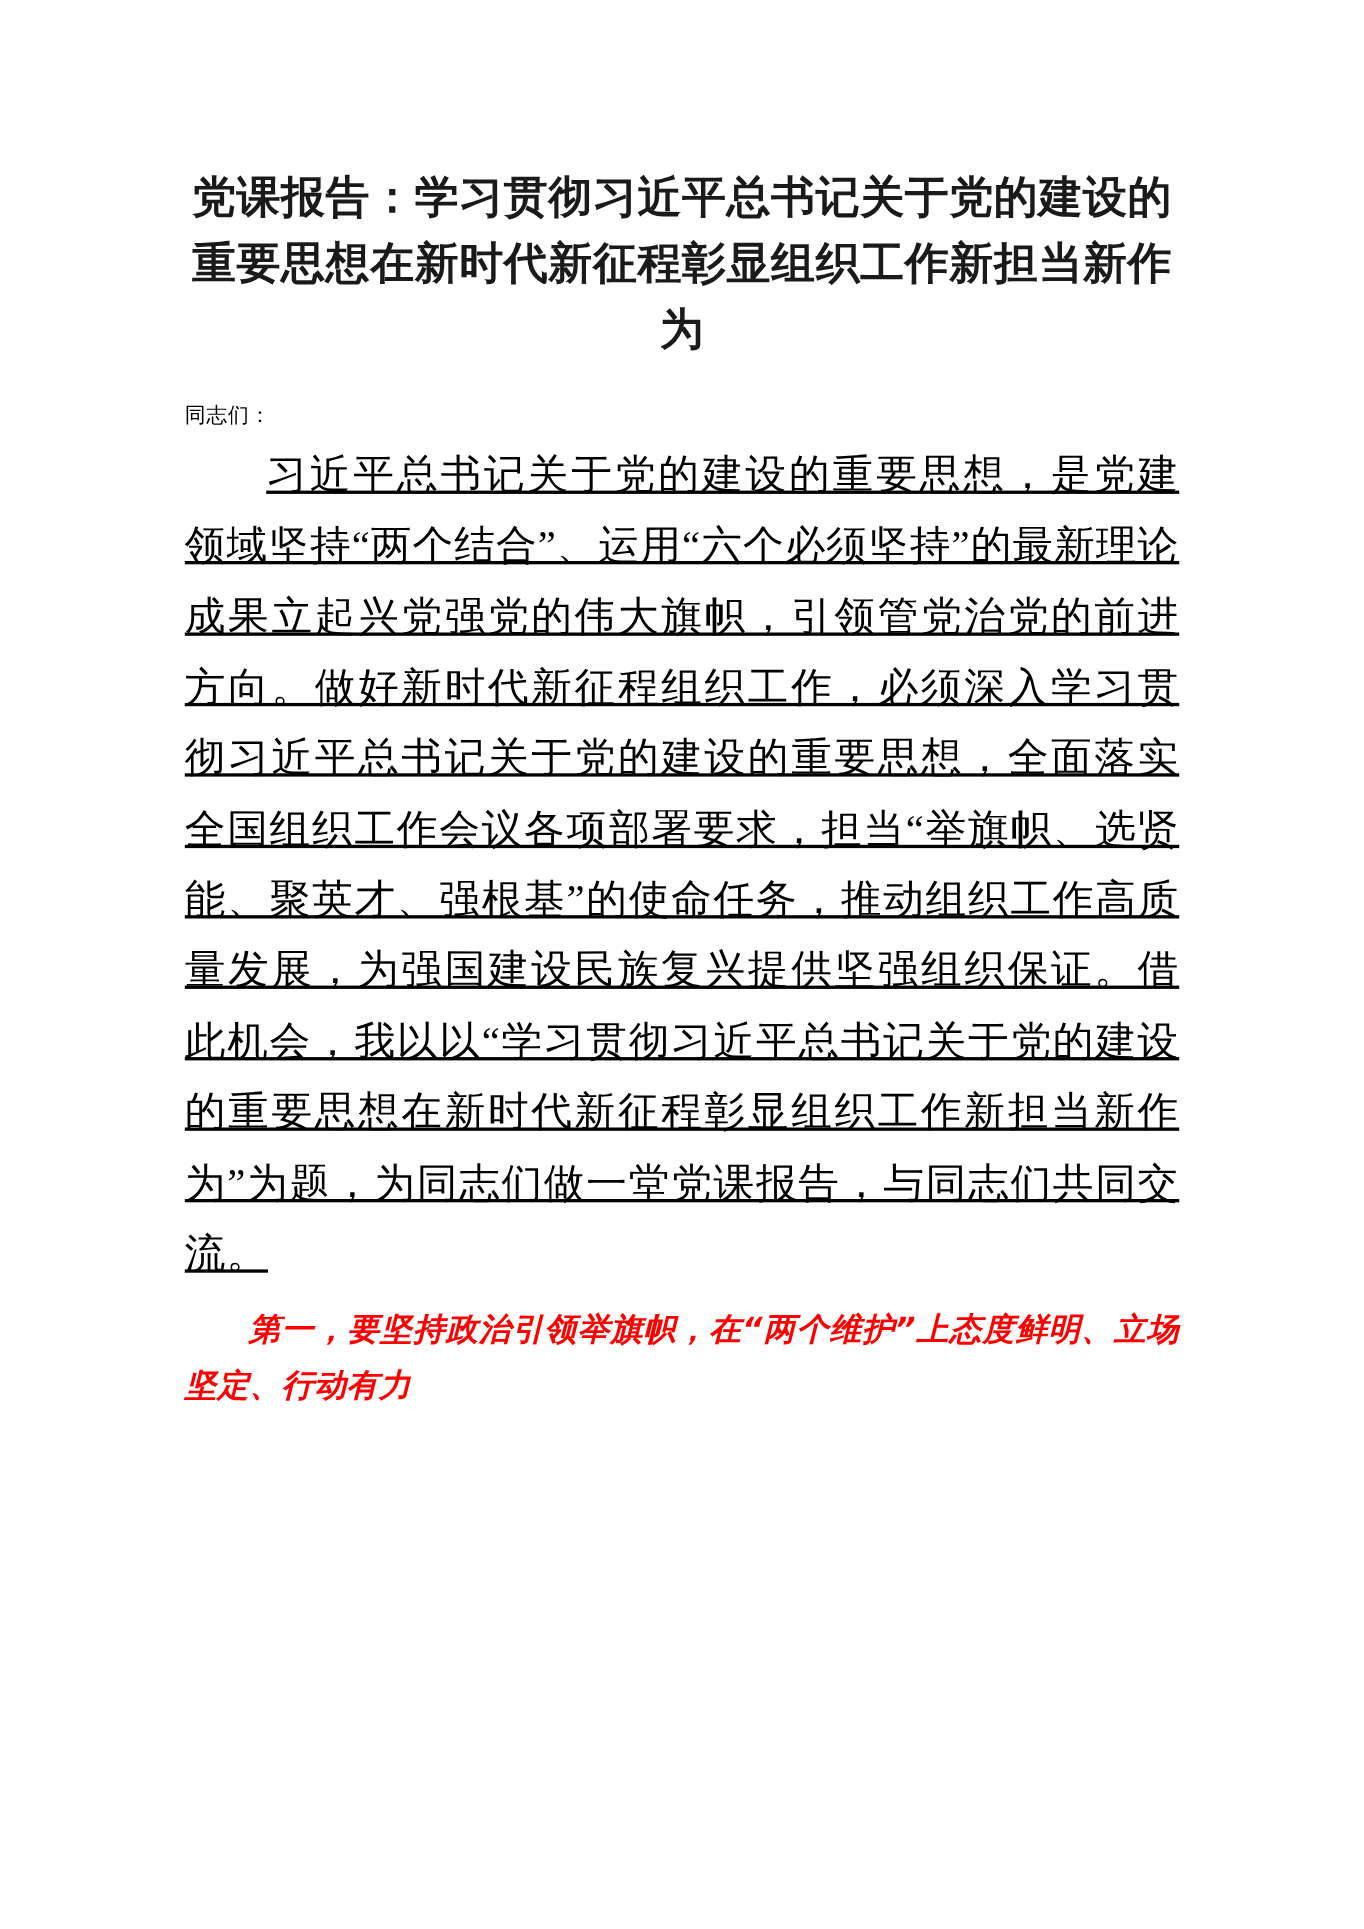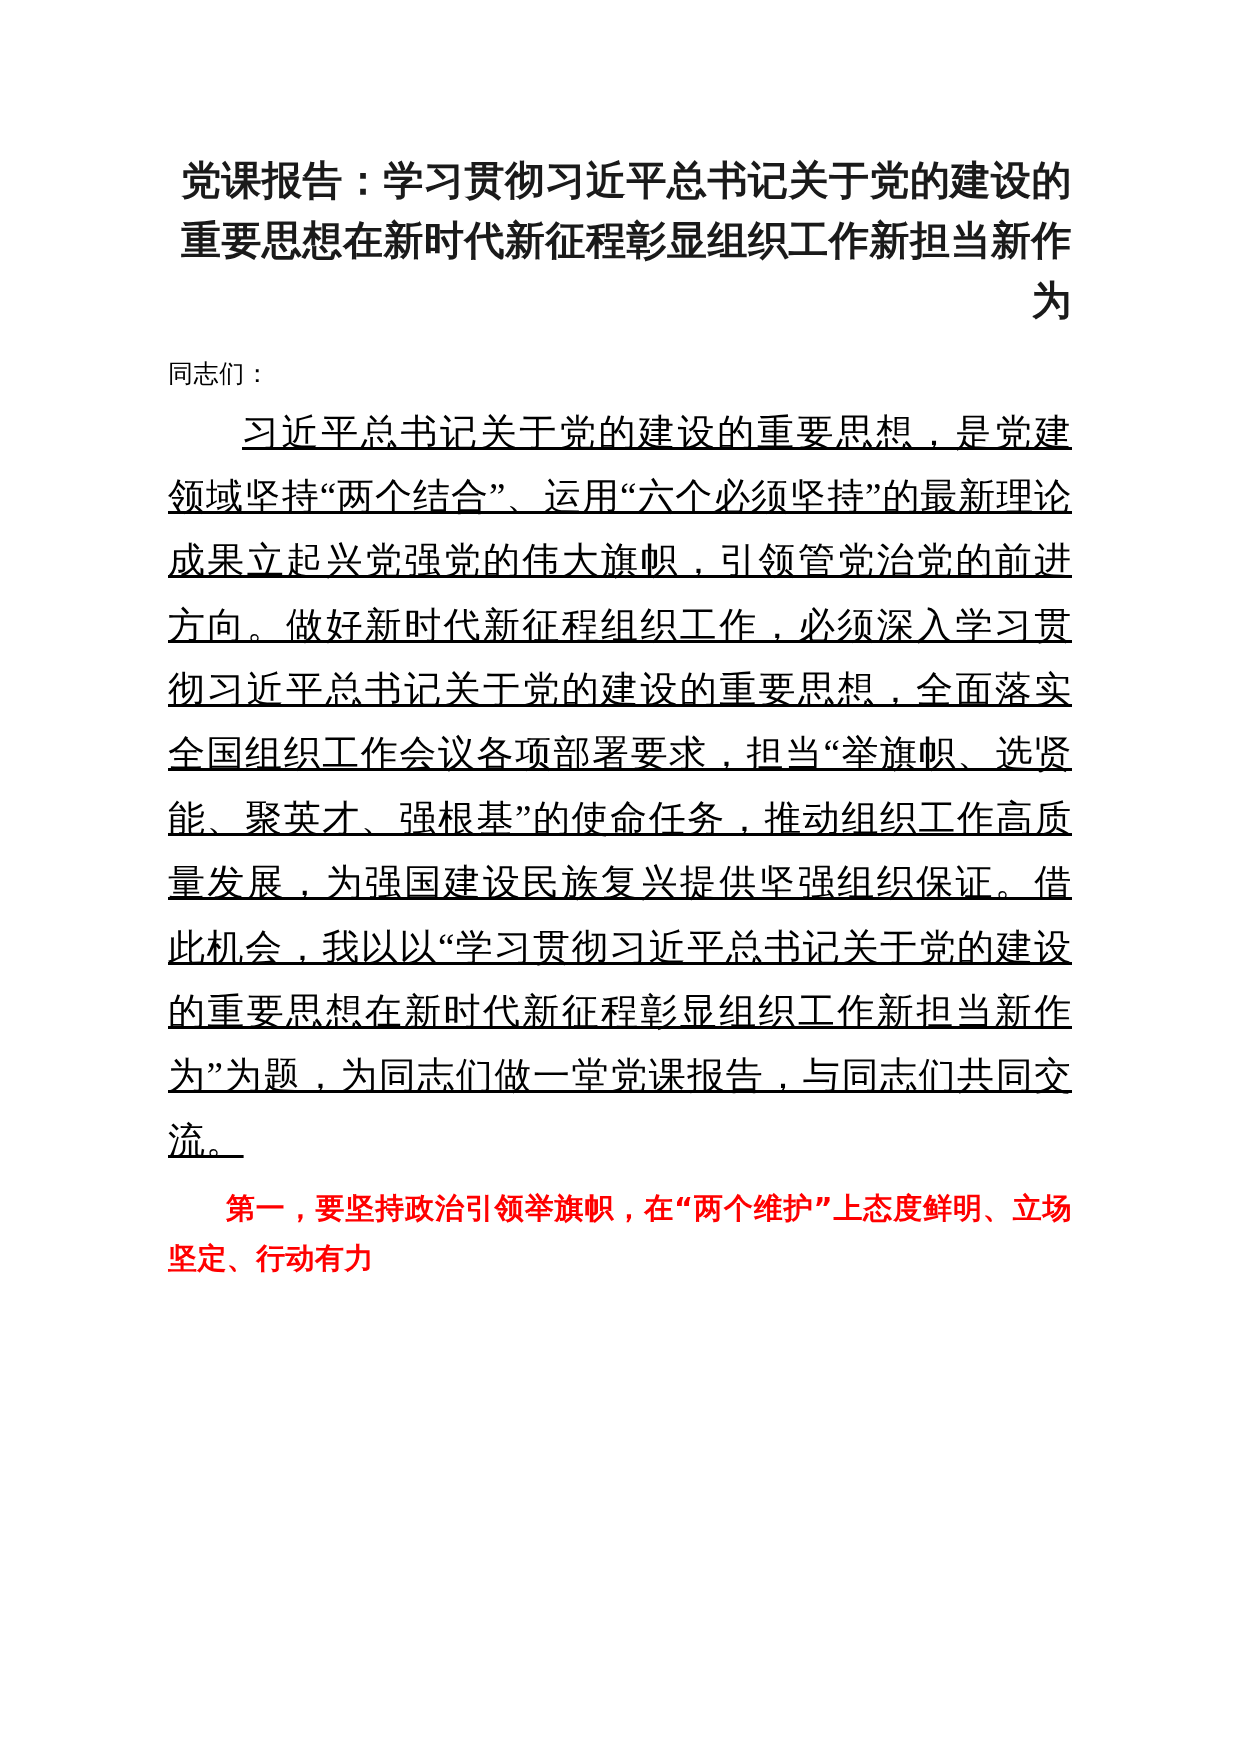--- a/index.html
+++ b/index.html
@@ -19,27 +19,27 @@
     width: 1240px;
     height: 1754px;
     padding: 150px 168px 0 168px;
     background: #ffffff;
   }
   .doc-title {
     font-family: "DejaVu Sans", "Liberation Sans", sans-serif;
     font-weight: bold;
     font-size: 40px;
     line-height: 1.50;
-    text-align: right;
+    text-align: center;
     letter-spacing: 0.5px;
     color: #1a1a1a;
-    margin: 0 0 24px 0;
+    margin: 0 0 34px 0;
   }
   .salutation {
-    font-size: 25px;
+    font-size: 19px;
     line-height: 1.62;
     margin: 0 0 6px 0;
     letter-spacing: 0.6px;
   }
   p.body-para {
     font-size: 37px;
     line-height: 1.74;
     margin: 0 0 4px 0;
     text-indent: 2em;
     text-align: justify;
@@ -51,20 +51,21 @@
     font-family: "DejaVu Sans", "Liberation Sans", sans-serif;
     font-weight: bold;
     color: #ff0000;
     font-size: 29px;
     line-height: 1.74;
     margin: 10px 0 6px 0;
     text-indent: 2em;
     text-align: justify;
     text-justify: inter-ideograph;
     letter-spacing: 0.4px;
+    font-style: italic;
   }
 </style>
 </head>
 <body>
 
 <div class="page">
 
   <h1 class="doc-title">党课报告：学习贯彻习近平总书记关于党的建设的重要思想在新时代新征程彰显组织工作新担当新作为</h1>
 
   <p class="salutation">同志们：</p>

